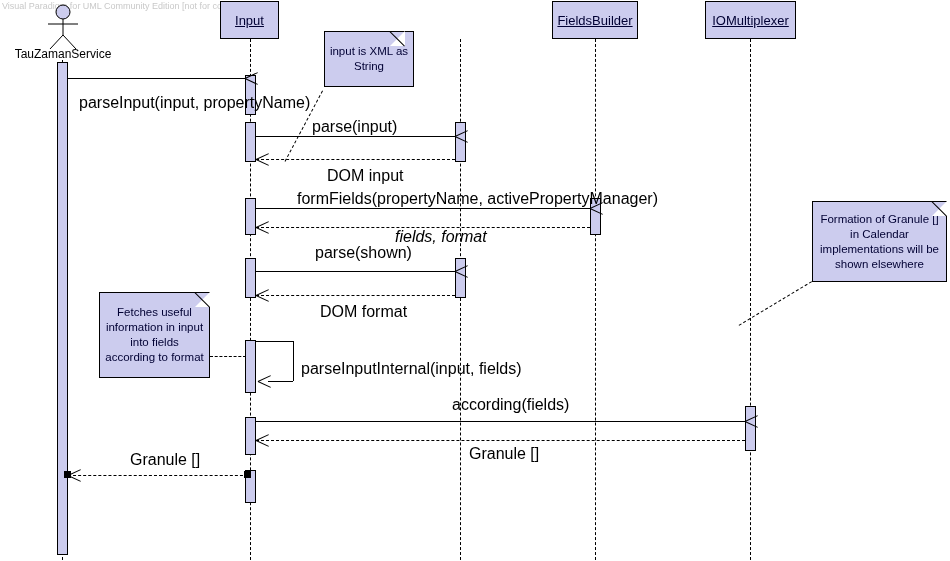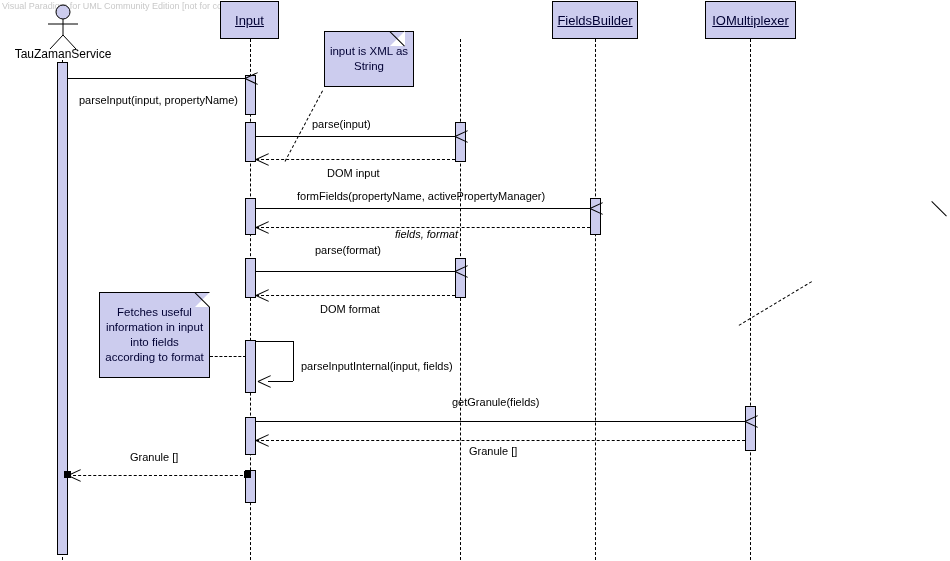--- a/index.html
+++ b/index.html
@@ -80,21 +80,21 @@
   .msg-line {
     position: absolute;
     height: 0;
     border-top: 1px solid #000000;
   }
   .msg-line.dashed {
     border-top: 1px dashed #000000;
   }
   .msg-label {
     position: absolute;
-    font-size: 11px;
+    font-size: 16px;
     color: #000000;
     white-space: nowrap;
   }
   
   .arrow-r, .arrow-l {
     position: absolute;
     width: 14px;
     height: 14px;
   }
   .arrow-r::before, .arrow-r::after,
@@ -209,20 +209,23 @@
   <div class="lifeline-dash" style="left:750px; top:39px; height:521px;"></div>
 
   <div class="note" style="left:315px; top:31px; width:90px; height:56px;margin-left:9px;">
     <span>input is XML as String</span>
   </div>
   <div class="note-fold" style="left:390px; top:31px;"></div>
   <div class="note-fold-line" style="left:390px; top:31px;"></div>
 
   <div class="note-conn" style="left:323px; top:91px; width:80px; transform:rotate(118deg);"></div>
 
+  <div class="note" style="left:812px; top:201px; width:135px; height:81px;">
+    <span>Formation of Granule [] in Calendar implementations will be shown elsewhere</span>
+  </div>
   <div class="note-fold" style="left:932px; top:201px;"></div>
   <div class="note-fold-line" style="left:932px; top:201px;"></div>
 
   <div class="note-conn" style="left:812px; top:282px; width:85px; transform:rotate(149deg);"></div>
 
   <div class="note" style="left:99px; top:292px; width:111px; height:86px;">
     <span>Fetches useful information in input into fields according to format</span>
   </div>
   <div class="note-fold" style="left:195px; top:292px;"></div>
   <div class="note-fold-line" style="left:195px; top:292px;"></div>
@@ -259,35 +262,35 @@
   <div class="msg-line" style="left:256px; top:208px; width:334px;"></div>
   <div class="arrow-r" style="left:576px; top:201px;"></div>
   <div class="msg-label" style="left:297px; top:190px;">formFields(propertyName, activePropertyManager)</div>
 
   <div class="msg-line dashed" style="left:256px; top:227px; width:334px;"></div>
   <div class="arrow-l" style="left:256px; top:220px;"></div>
   <div class="msg-label" style="left:395px; top:228px;font-style:italic;">fields, format</div>
 
   <div class="msg-line" style="left:256px; top:271px; width:199px;"></div>
   <div class="arrow-r" style="left:441px; top:264px;"></div>
-  <div class="msg-label" style="left:315px; top:244px;">parse(format)</div>
+  <div class="msg-label" style="left:315px; top:244px;">parse(shown)</div>
 
   <div class="msg-line dashed" style="left:256px; top:295px; width:199px;"></div>
   <div class="arrow-l" style="left:256px; top:288px;"></div>
   <div class="msg-label" style="left:320px; top:303px;">DOM format</div>
 
   <div class="self-top" style="left:256px; top:341px; width:37px;"></div>
   <div class="self-right" style="left:293px; top:341px; height:40px;"></div>
   <div class="self-bot" style="left:268px; top:381px; width:25px;"></div>
   <div class="arrow-l" style="left:258px; top:374px;"></div>
   <div class="msg-label" style="left:301px; top:360px;">parseInputInternal(input, fields)</div>
 
   <div class="msg-line" style="left:256px; top:421px; width:489px;"></div>
   <div class="arrow-r" style="left:731px; top:414px;"></div>
-  <div class="msg-label" style="left:452px; top:396px;">getGranule(fields)</div>
+  <div class="msg-label" style="left:452px; top:396px;">according(fields)</div>
 
   <div class="msg-line dashed" style="left:256px; top:440px; width:489px;"></div>
   <div class="arrow-l" style="left:256px; top:433px;"></div>
   <div class="msg-label" style="left:469px; top:445px;">Granule []</div>
 
   <div class="msg-line dashed" style="left:68px; top:475px; width:180px;"></div>
   <div class="arrow-l" style="left:68px; top:468px;"></div>
   <div class="sq" style="left:64px; top:471px;"></div>
   <div class="sq" style="left:244px; top:471px;"></div>
   <div class="msg-label" style="left:130px; top:451px;">Granule []</div>

